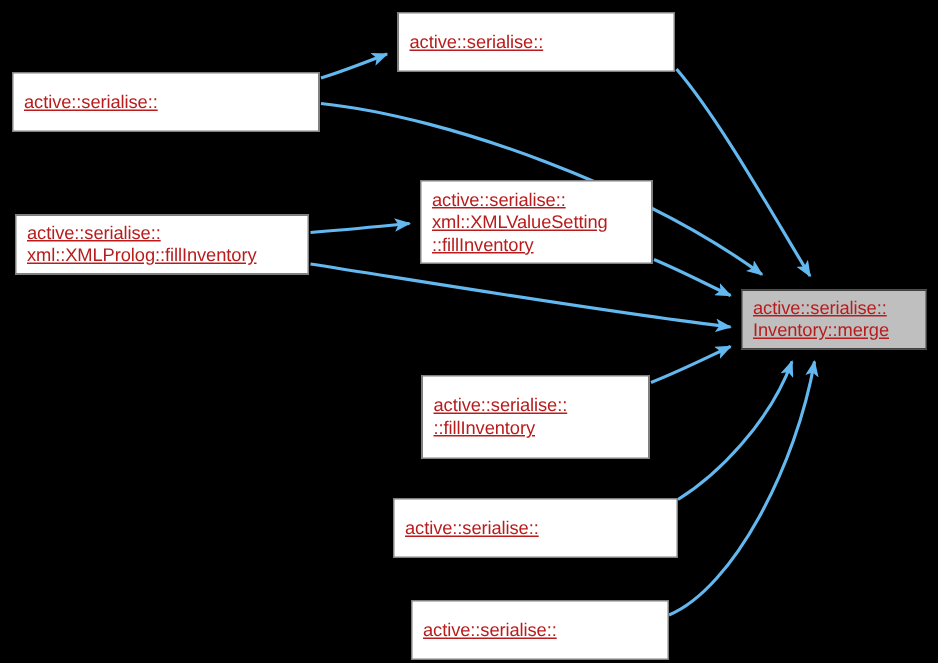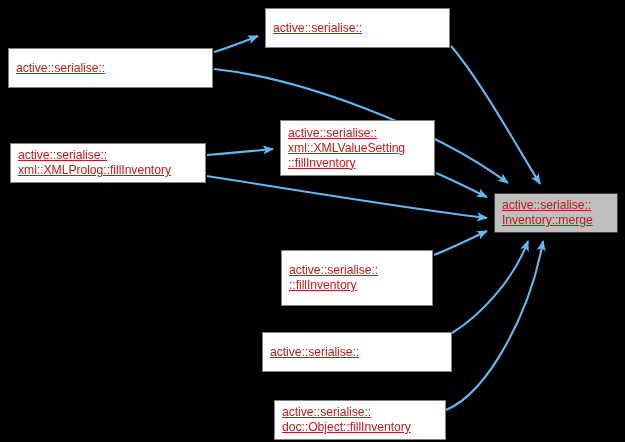--- a/index.html
+++ b/index.html
@@ -107,16 +107,15 @@
     <span class="ln">active::serialise::</span>
     <span class="ln indent">::fillInventory</span>
   </div>
 
   <div class="node" style="left: 262px; top: 332px; width: 190px; height: 40px;">
     <span class="ln">active::serialise::</span>
   </div>
 
   <div class="node" style="left: 274px; top: 400px; width: 172px; height: 40px;">
     <span class="ln">active::serialise::</span>
-    <span class="ln">doc::Object::fillInventory</span>
   </div>
 
 </div>
 
 </body></html>

